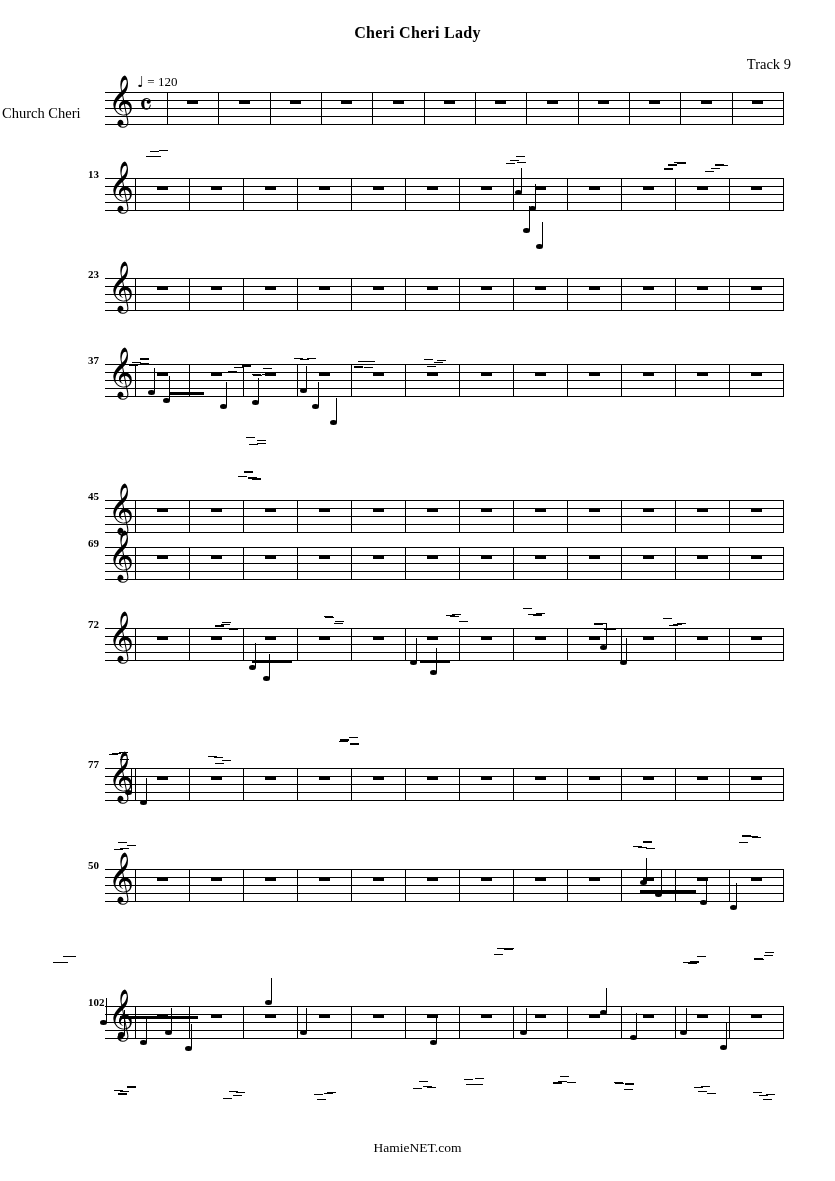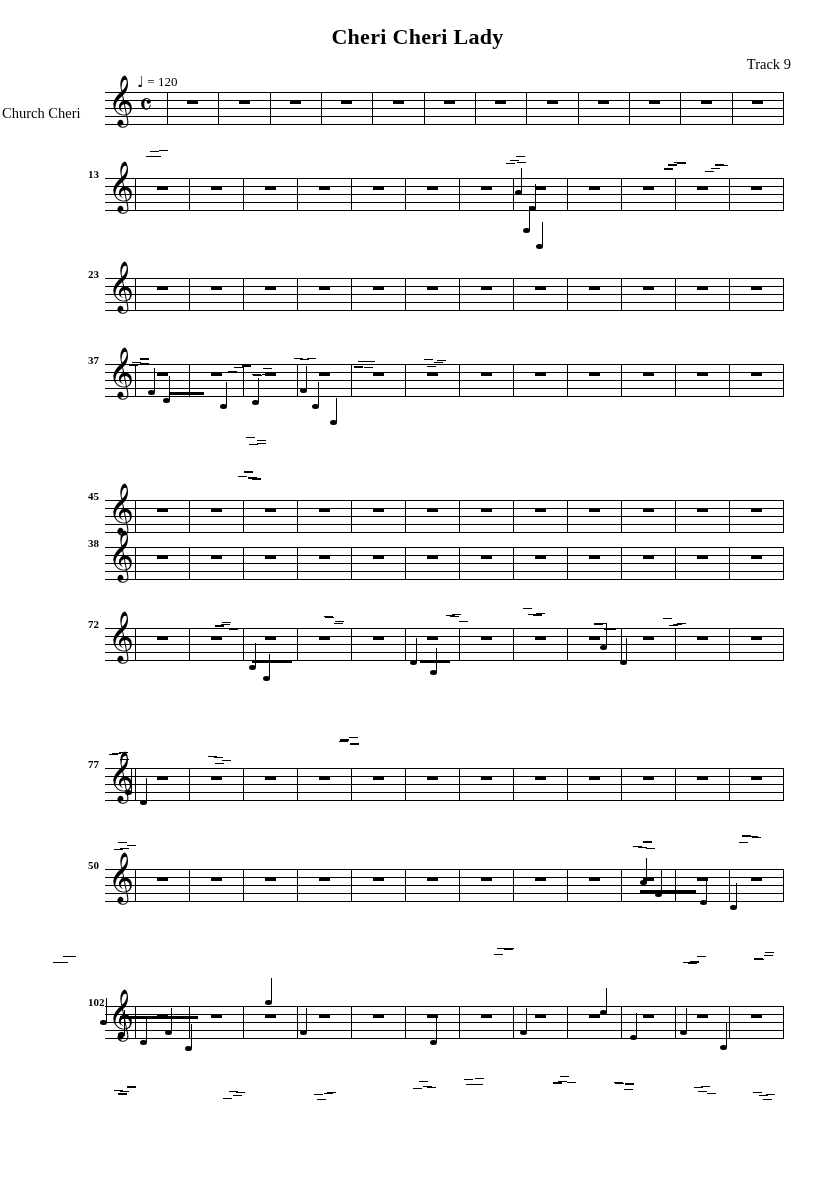--- a/index.html
+++ b/index.html
@@ -18,21 +18,21 @@
   .sheet {
     position: absolute;
     inset: 0;
   }
   .title {
     position: absolute;
     top: 24px;
     left: 0;
     width: 835px;
     text-align: center;
-    font-size: 22px;
+    font-size: 16px;
     font-weight: bold;
     font-family: "Liberation Serif", serif;
     letter-spacing: 0.3px;
   }
   .track-label {
     position: absolute;
     top: 56px;
     right: 44px;
     font-size: 14.5px;
     font-family: "Liberation Serif", serif;
@@ -378,21 +378,21 @@
       <div class="barline" style="left: 462px;"></div>
       <div class="wrest" style="left: 483.5px;"></div>
       <div class="barline" style="left: 516px;"></div>
       <div class="wrest" style="left: 537.5px;"></div>
       <div class="barline" style="left: 570px;"></div>
       <div class="wrest" style="left: 591.5px;"></div>
       <div class="barline" style="left: 624px;"></div>
       <div class="wrest" style="left: 645.5px;"></div>
       <div class="barline" style="left: 678px;"></div>
     </div>
-  <div class="measure-num" style="left:88px; top:537px;">38</div>
+  <div class="measure-num" style="left:88px; top:537px;">69</div>
 
   <div class="system" id="sys7" style="top:628px;">
     <div class="staff">
       <div class="line"></div>
       <div class="line"></div>
       <div class="line"></div>
       <div class="line"></div>
       <div class="line"></div>
     </div>
     <div class="clef">𝄞</div>
@@ -528,20 +528,21 @@
       <div class="barline" style="left: 516px;"></div>
       <div class="wrest" style="left: 537.5px;"></div>
       <div class="barline" style="left: 570px;"></div>
       <div class="wrest" style="left: 591.5px;"></div>
       <div class="barline" style="left: 624px;"></div>
       <div class="wrest" style="left: 645.5px;"></div>
       <div class="barline" style="left: 678px;"></div>
     </div>
   <div class="measure-num" style="left:88px; top:996px;">102</div>
 
+  <div class="footer">HamieNET.com</div>
 
   <div id="decor">
       <div class="ledger" style="left: 152px; top: 155.85px; width: 9px; height: 1.2px;"></div>
       <div class="ledger" style="left: 158.942px; top: 149.703px; width: 9px; height: 1.2px;"></div>
       <div class="ledger" style="left: 150.211px; top: 150.89px; width: 9px; height: 1.2px;"></div>
       <div class="ledger" style="left: 145.519px; top: 155.621px; width: 9px; height: 1.2px;"></div>
       <div class="ledger" style="left: 517.483px; top: 161.502px; width: 9px; height: 1.2px;"></div>
       <div class="ledger" style="left: 515.609px; top: 156.259px; width: 9px; height: 1.2px;"></div>
       <div class="ledger" style="left: 505.587px; top: 162.961px; width: 9px; height: 1.2px;"></div>
       <div class="ledger" style="left: 510.044px; top: 160.208px; width: 9px; height: 1.2px;"></div>

